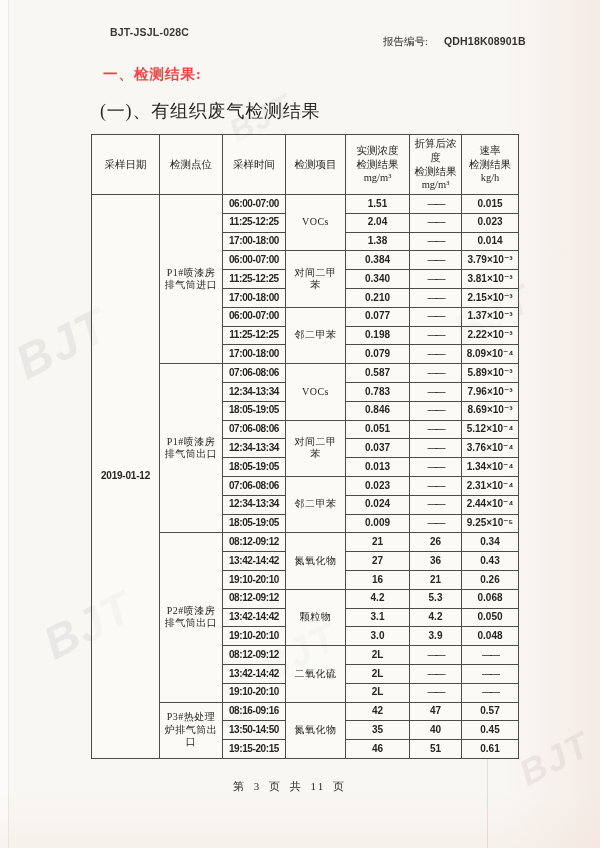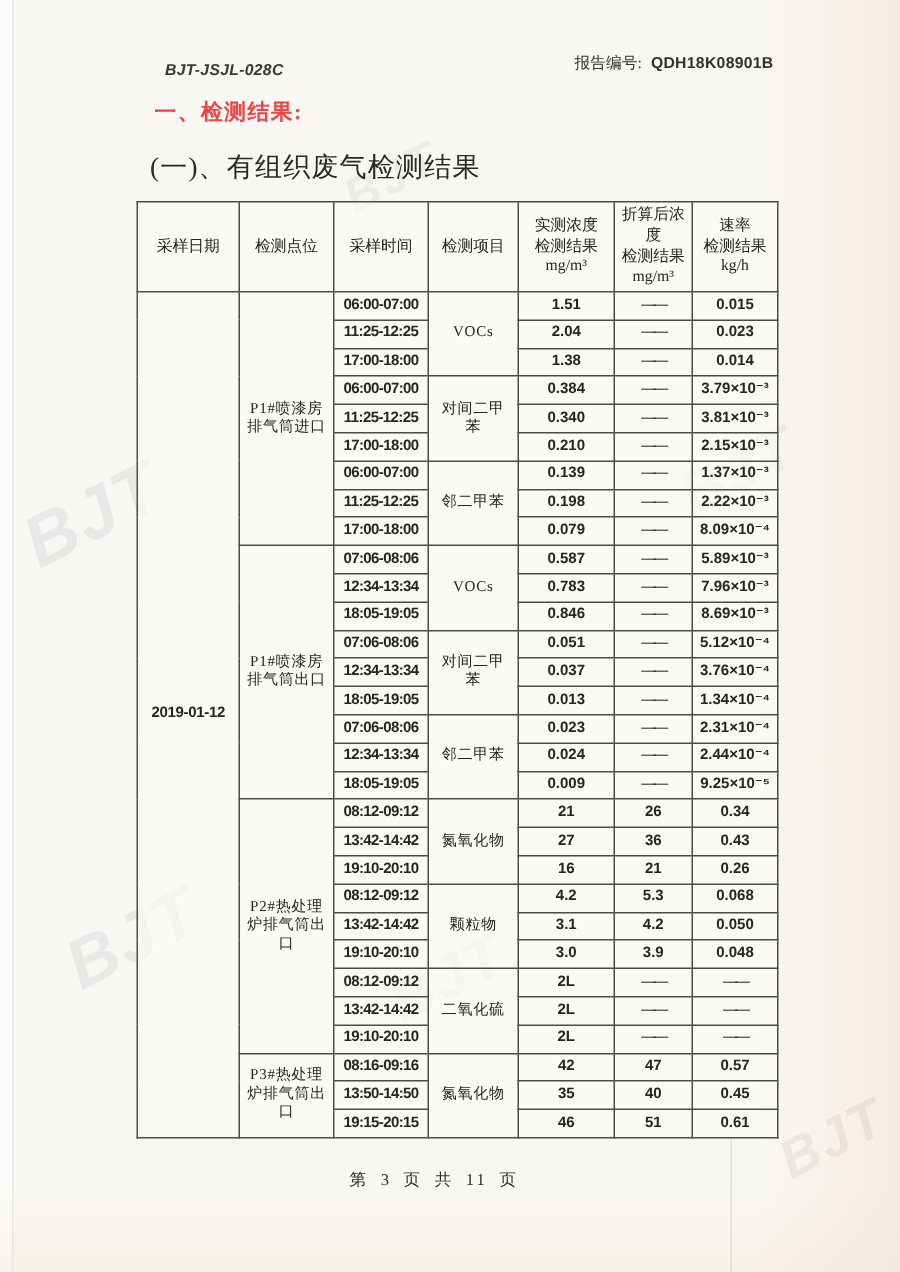--- a/index.html
+++ b/index.html
@@ -26,26 +26,26 @@
     font-style:italic; font-weight:bold; color:rgba(154,153,166,.16);
     letter-spacing:2px; pointer-events:none; white-space:nowrap; }
   .wm1 { left:14px;  top:316px; font-size:48px; }
   .wm2 { left:42px;  top:598px; font-size:46px; }
   .wm3 { left:228px; top:100px; font-size:32px; color:rgba(170,160,156,.13); }
   .wm4 { left:452px; top:292px; font-size:40px; color:rgba(170,160,156,.14); }
   .wm5 { left:258px; top:630px; font-size:40px; color:rgba(154,153,166,.13); }
   .wm6 { left:518px; top:738px; font-size:36px; color:rgba(170,150,146,.15); }
 
   
-  .form-code { position:absolute; left:110px; top:41px;
+  .form-code { position:absolute; left:110px; top:26px;
     font-family:"Liberation Sans","DejaVu Sans",sans-serif;
-    font-weight:bold; font-size:10.5px; color:#3b3935; letter-spacing:.2px;font-style:italic; }
+    font-weight:bold; font-size:10.5px; color:#3b3935; letter-spacing:.2px; }
   .report-no { position:absolute; left:383px; top:35px; font-size:10.5px; color:#33312d; }
   .report-no .val { font-family:"Liberation Sans","DejaVu Sans",sans-serif;
-    font-weight:bold; margin-left:6px; letter-spacing:.2px; }
+    font-weight:bold; margin-left:16px; letter-spacing:.2px; }
 
   .title { position:absolute; left:103px; top:65px; font-size:14.5px;
     font-weight:bold; color:#ef4444; letter-spacing:1px; }
   .subtitle { position:absolute; left:100px; top:99px; font-size:18px;
     color:#2b2925; letter-spacing:.8px; }
 
   
   table.results { position:absolute; left:91px; top:134px; width:427px;
     border-collapse:collapse; table-layout:fixed;
     background:rgba(252,251,248,.6); }
@@ -161,21 +161,21 @@
         </tr>
         <tr>
           <td class="num time">17:00-18:00</td>
           <td class="num">0.210</td>
           <td class="num dash">——</td>
           <td class="num">2.15×10⁻³</td>
         </tr>
         <tr>
           <td class="num time">06:00-07:00</td>
           <td rowspan="3" class="cn item-cell">邻二甲苯</td>
-          <td class="num">0.139</td>
+          <td class="num">0.077</td>
           <td class="num dash">——</td>
           <td class="num">1.37×10⁻³</td>
         </tr>
         <tr>
           <td class="num time">11:25-12:25</td>
           <td class="num">0.198</td>
           <td class="num dash">——</td>
           <td class="num">2.22×10⁻³</td>
         </tr>
         <tr>
@@ -236,21 +236,21 @@
           <td class="num dash">——</td>
           <td class="num">2.44×10⁻⁴</td>
         </tr>
         <tr>
           <td class="num time">18:05-19:05</td>
           <td class="num">0.009</td>
           <td class="num dash">——</td>
           <td class="num">9.25×10⁻⁵</td>
         </tr>
         <tr>
-          <td rowspan="9" class="cn point-cell">P2#热处理炉排气筒出口</td>
+          <td rowspan="9" class="cn point-cell">P2#喷漆房排气筒出口</td>
           <td class="num time">08:12-09:12</td>
           <td rowspan="3" class="cn item-cell">氮氧化物</td>
           <td class="num">21</td>
           <td class="num">26</td>
           <td class="num">0.34</td>
         </tr>
         <tr>
           <td class="num time">13:42-14:42</td>
           <td class="num">27</td>
           <td class="num">36</td>

